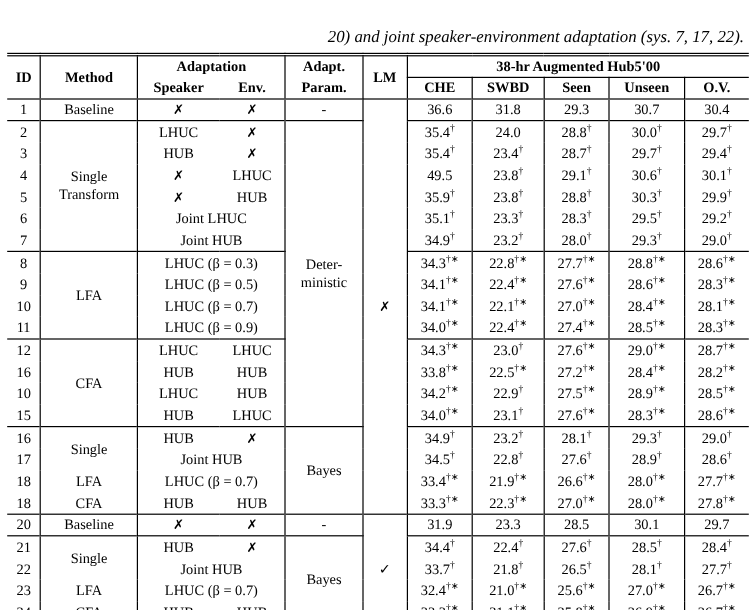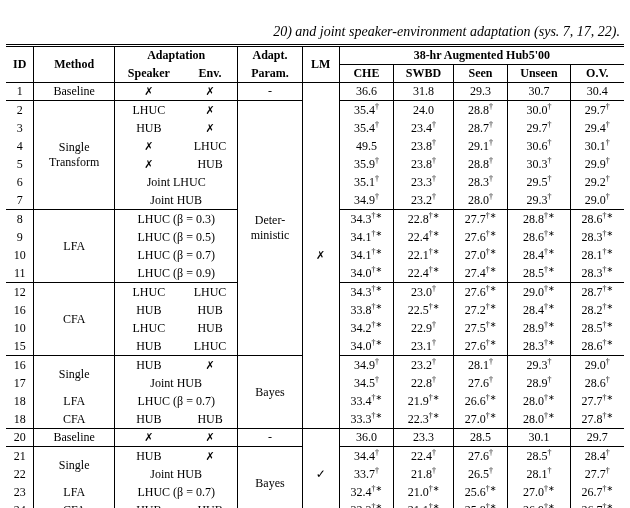--- a/index.html
+++ b/index.html
@@ -267,21 +267,21 @@
   <td class="left-sep">27.8<sup>†∗</sup></td>
 </tr>
 
 <tr class="thin-bot">
   <td>20</td>
   <td class="left-sep">Baseline</td>
   <td class="left-sep cross">✗</td>
   <td class="cross">✗</td>
   <td class="left-sep">-</td>
   <td rowspan="5" class="left-sep">✓</td>
-  <td class="left-sep">36.0</td>
+  <td class="left-sep">31.9</td>
   <td class="left-sep">23.3</td>
   <td class="left-sep">28.5</td>
   <td class="left-sep">30.1</td>
   <td class="left-sep">29.7</td>
 </tr>
 
 <tr>
   <td>21</td>
   <td rowspan="2" class="left-sep">Single</td>
   <td class="left-sep">HUB</td>

